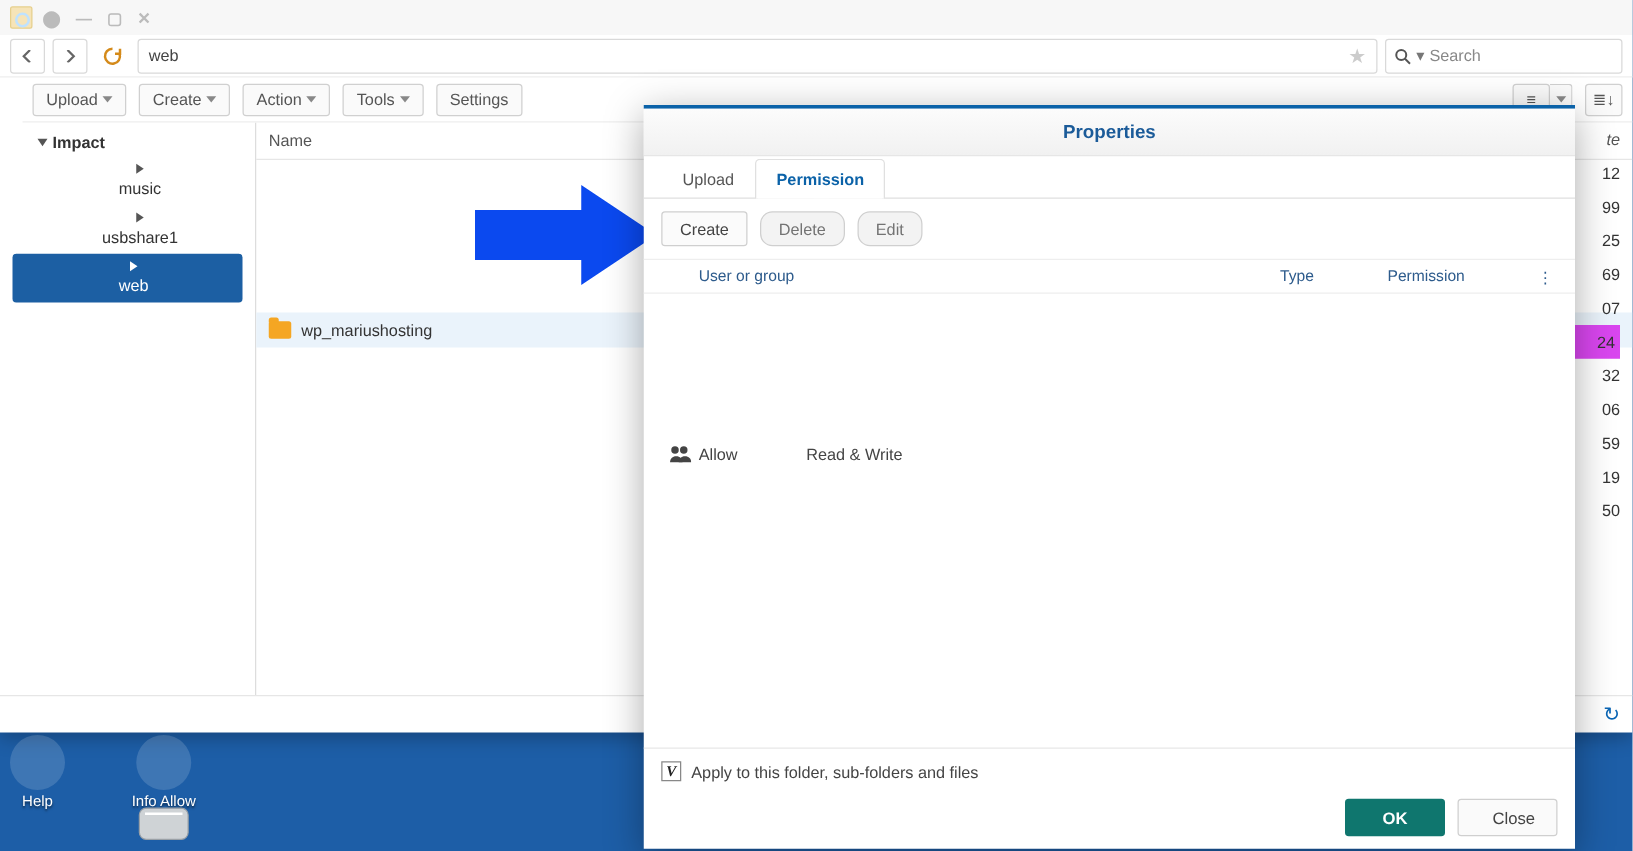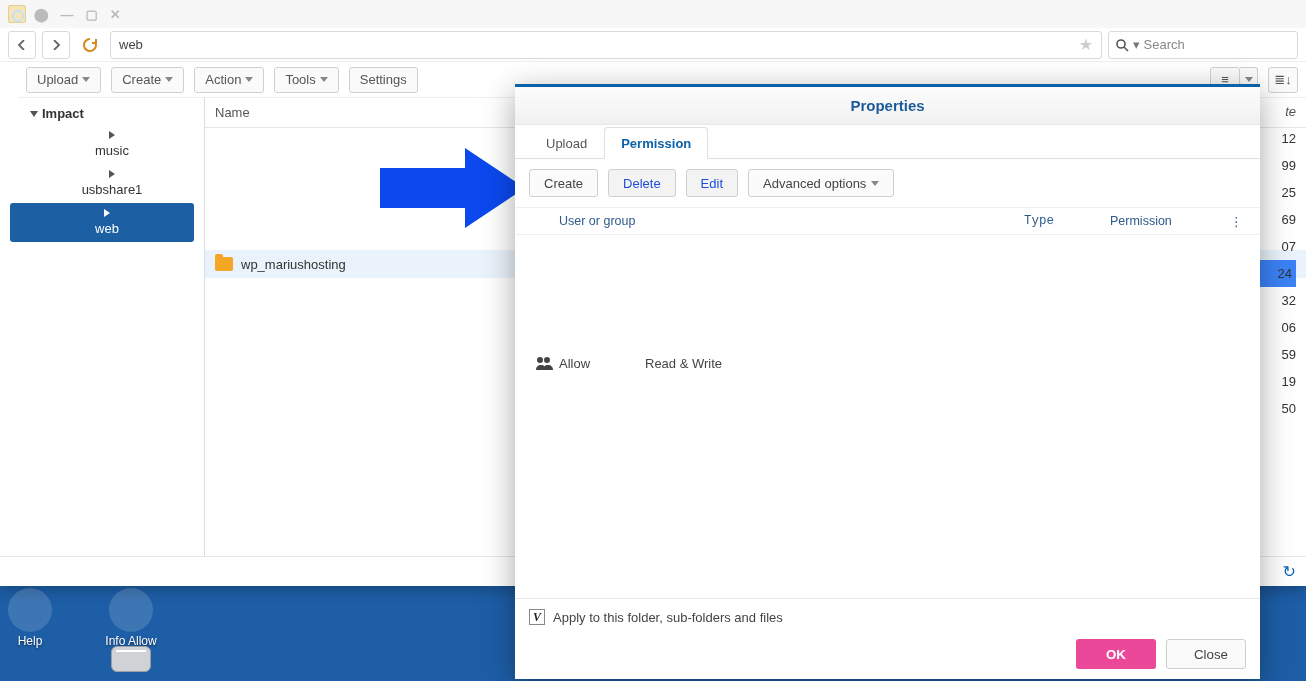--- a/index.html
+++ b/index.html
@@ -154,21 +154,21 @@
   }
 
   
   .size-col{
     position:absolute;right:0;top:98px;width:46px;
     display:flex;flex-direction:column;align-items:flex-end;
     padding-right:10px;color:#333;z-index:1;
   }
   .size-col .hdr{color:#555;padding-bottom:9px;font-style:italic;}
   .size-col div{height:27px;line-height:27px;}
-  .size-col div.hl{background:#3b82f6;width:100%;text-align:right;padding-right:4px;}
+  .size-col div.hl{background:#d946ef;width:100%;text-align:right;padding-right:4px;}
 
   .fs-status{
     height:30px;border-top:1px solid #e6e6e6;
     display:flex;align-items:center;justify-content:flex-end;padding:0 10px;
   }
   .refresh-icon{color:#0b66b5;font-size:16px;}
 
   
   .desktop-icon{
     position:absolute;color:#fff;text-align:center;font-size:12px;
@@ -205,28 +205,28 @@
     color:#0b62a8;font-weight:700;border-color:#e0e0e0;background:#fff;
   }
   .dlg-tab.active::after{content:"";position:absolute;left:45%;bottom:-6px;width:0;height:0;border-left:6px solid transparent;border-right:6px solid transparent;border-top:6px solid #fff;}
   .dlg-toolbar{
     display:flex;gap:10px;padding:10px 14px;align-items:center;
   }
   .dbtn{
     height:28px;padding:0 14px;border:1px solid #cfcfcf;border-radius:3px;
     background:#fbfbfb;color:#444;display:flex;align-items:center;gap:5px;
   }
-  .dbtn.disabled{color:#1d4ed8;background:#f3f3f3;}
+  .dbtn.disabled{color:#737373;background:#f3f3f3;border-radius:10px;}
   .perm-head{
     display:flex;padding:0 14px;height:28px;align-items:center;
     border-top:1px solid #eee;border-bottom:1px solid #eee;color:#2d5b8c;font-size:12.5px;
   }
   .perm-head .c-chk{width:30px;}
   .perm-head .c-ug{flex:1;}
-  .perm-head .c-ty{width:86px;font-family:Liberation Mono, monospace;}
+  .perm-head .c-ty{width:86px;}
   .perm-head .c-pm{width:120px;}
   .perm-head .c-more{width:16px;color:#2d5b8c;}
   .perm-body{flex:1;padding:0 14px;overflow:auto;}
   .perm-row{
     display:flex;height:36px;align-items:center;color:#444;margin-top:110px;
   }
   .perm-row .c-chk{width:30px;display:flex;justify-content:center;}
   .perm-row .c-ug{flex:1;display:flex;align-items:center;gap:8px;}
   .perm-row .c-ty{width:86px;}
   .perm-row .c-pm{width:120px;}
@@ -234,21 +234,21 @@
   .dlg-foot{
     border-top:1px solid #e8e8e8;padding:10px 14px;display:flex;flex-direction:column;gap:14px;
   }
   .apply-row{display:flex;align-items:center;gap:8px;color:#444;}
   .chkbox{
     width:16px;height:16px;border:1px solid #888;display:inline-flex;align-items:center;justify-content:center;
     font-weight:700;font-style:italic;font-family:Georgia,serif;font-size:12px;color:#222;background:#fff;
   }
   .dlg-buttons{display:flex;justify-content:flex-end;gap:10px;}
   .btn-ok{
-    width:80px;height:30px;border:none;background:#ec4899;color:#fff;font-weight:600;border-radius:3px;
+    width:80px;height:30px;border:none;background:#0f766e;color:#fff;font-weight:600;border-radius:3px;
   }
   .btn-close{
     width:80px;height:30px;border:1px solid #cfcfcf;background:#fafafa;color:#444;border-radius:3px;padding-left:16px;
   }
 </style>
 </head>
 <body>
 
 <div class="fs-window">
 
@@ -394,24 +394,20 @@
 <div class="dlg">
   <div class="dlg-title">Properties</div>
   <div class="dlg-tabs">
     <div class="dlg-tab">Upload</div>
     <div class="dlg-tab active">Permission</div>
   </div>
   <div class="dlg-toolbar">
     <div class="dbtn">Create</div>
     <div class="dbtn disabled">Delete</div>
     <div class="dbtn disabled">Edit</div>
-    <div class="dbtn">
-        <span>Advanced options</span>
-        <span class="caret-d"></span>
-      </div>
   </div>
   <div class="perm-head">
     <div class="c-chk"></div>
     <div class="c-ug">User or group</div>
     <div class="c-ty">Type</div>
     <div class="c-pm">Permission</div>
     <div class="c-more">⋮</div>
   </div>
   <div class="perm-body">
     <div class="perm-row">

